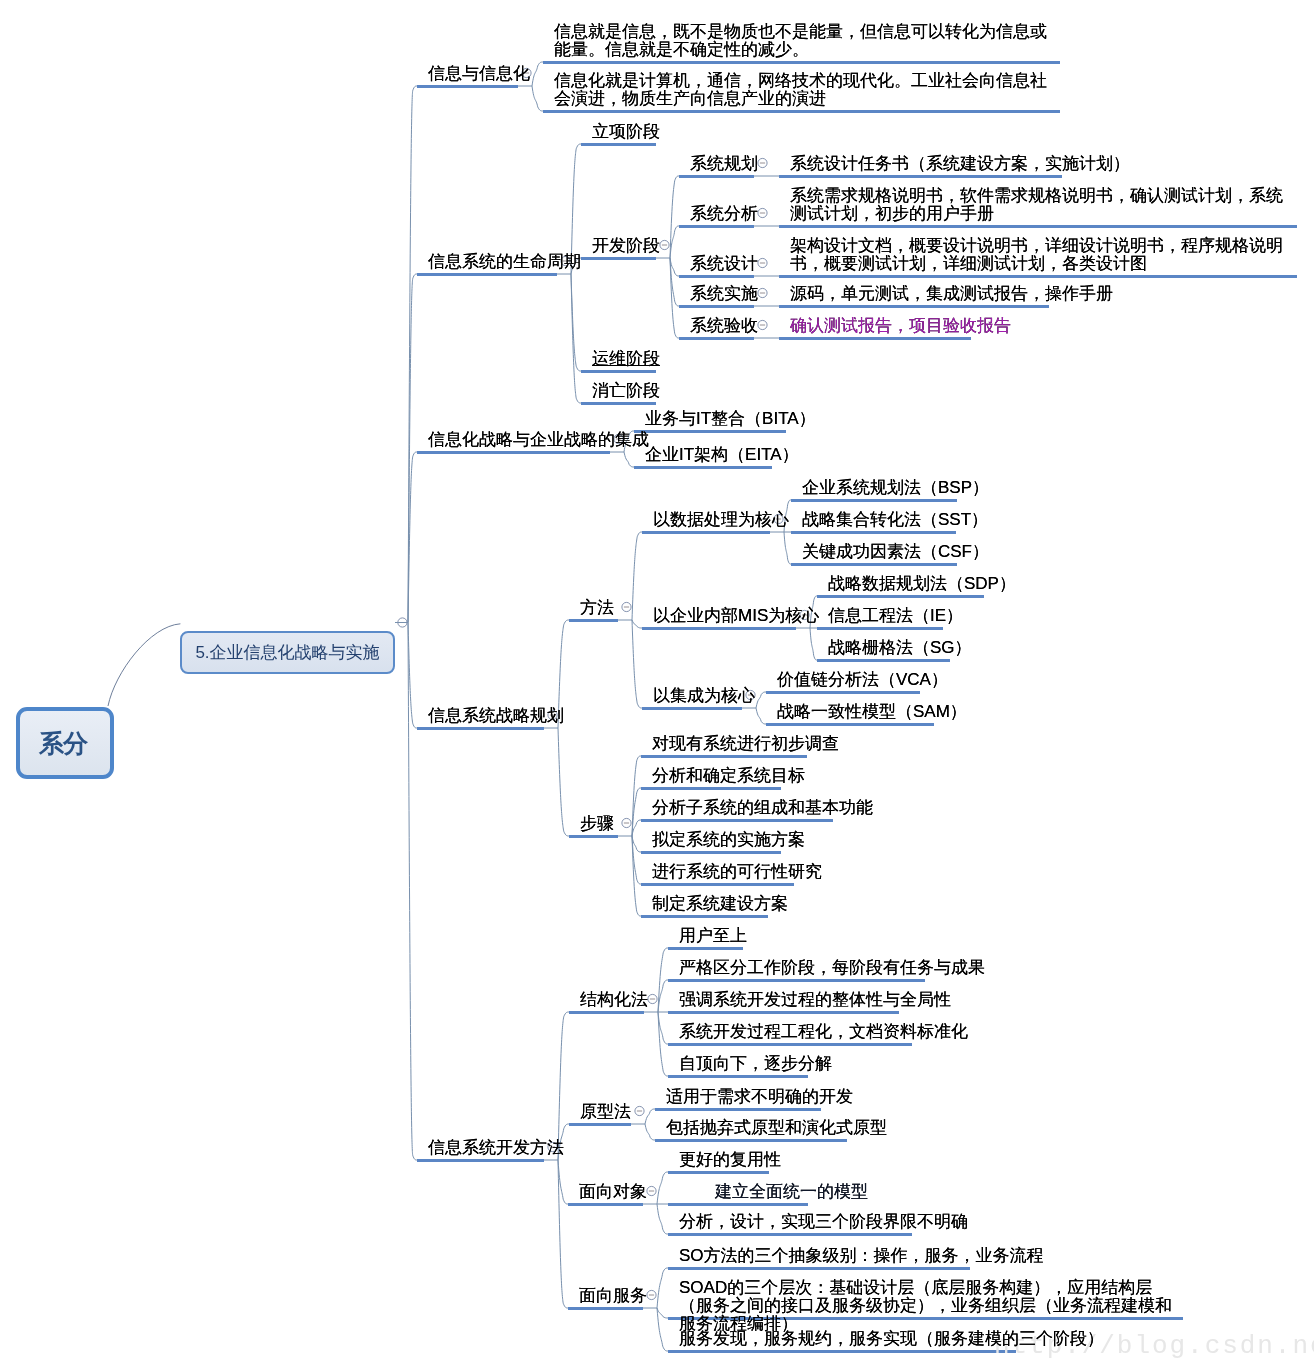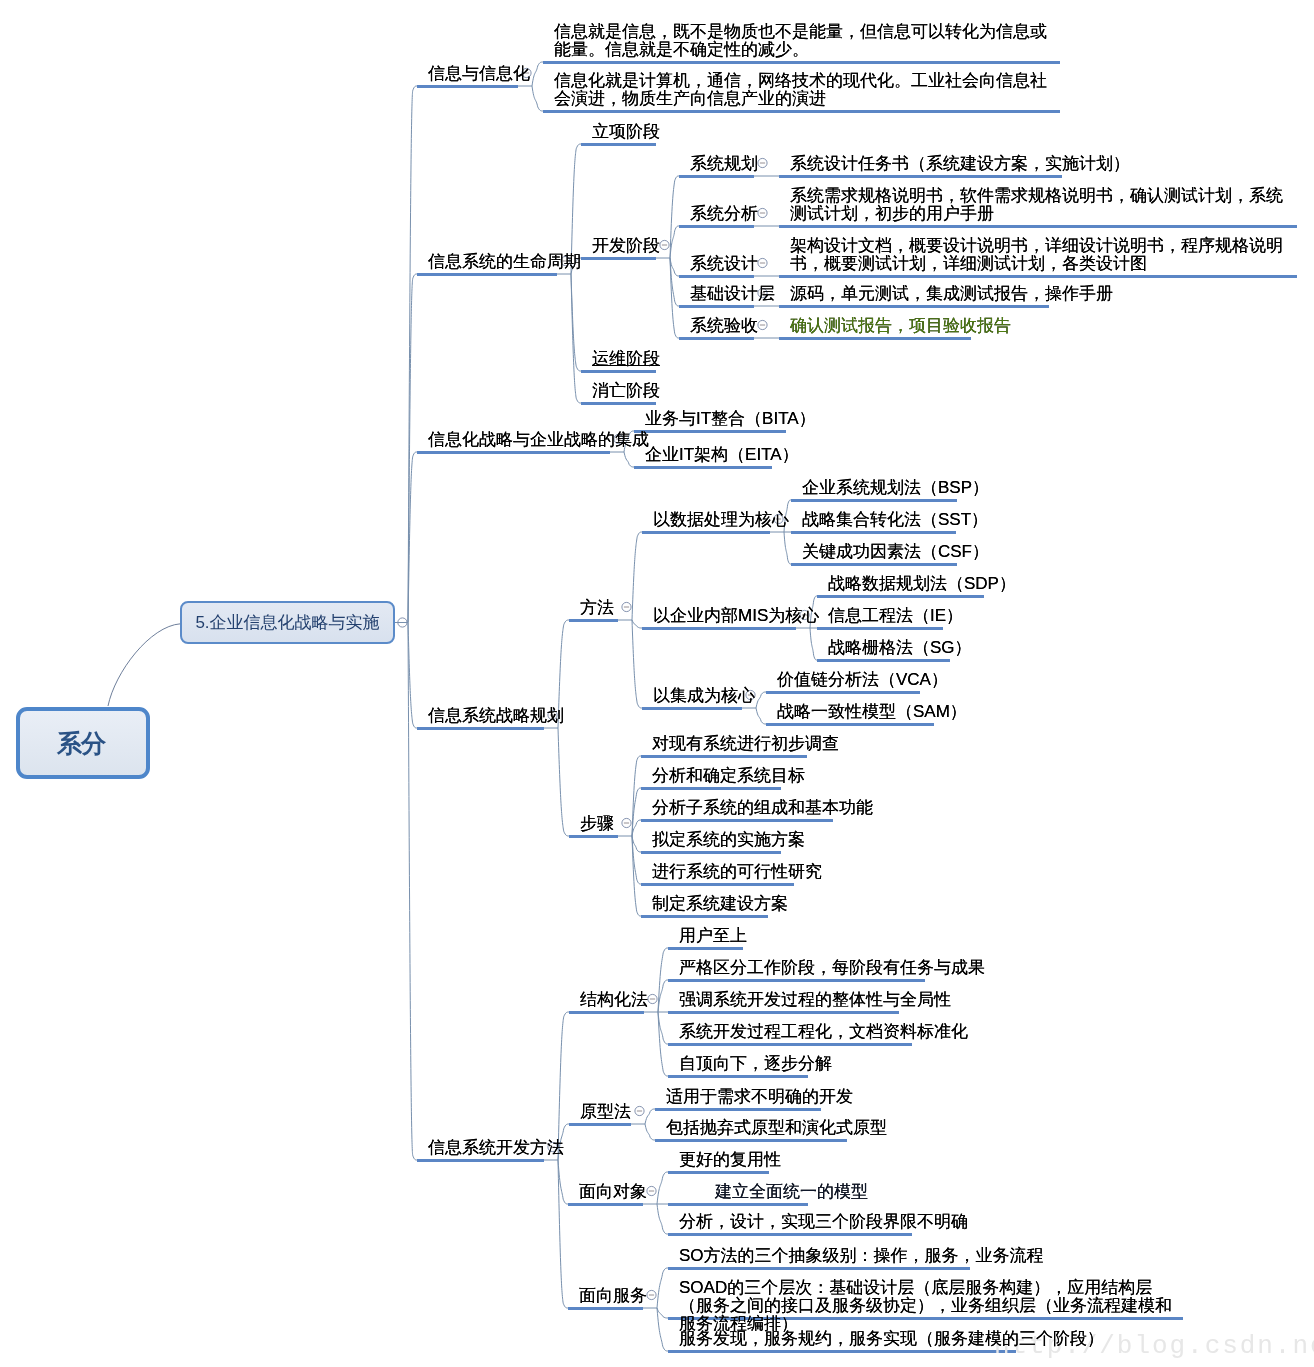--- a/index.html
+++ b/index.html
@@ -247,43 +247,43 @@
         <line x1="648.9" y1="1295" x2="654.1" y2="1295" stroke="#8a8489" stroke-width="0.9"></line>
       </g>
       <rect x="668" y="1267" width="302" height="3" fill="#5b86c5"></rect>
       <path d="M657 1308C659.42 1280,660.74 1284,662.72 1272.8C664.7 1268,666.02 1268,668 1268" stroke="#7890ad" stroke-width="1" fill="none"></path>
       <rect x="668" y="1317" width="515" height="3" fill="#5b86c5"></rect>
       <path d="M657 1308C659.42 1315,660.74 1312.5,662.72 1316.35C664.7 1318,666.02 1318,668 1318" stroke="#7890ad" stroke-width="1" fill="none"></path>
       <rect x="668" y="1350" width="348" height="3" fill="#5b86c5"></rect>
       <path d="M657 1308C659.42 1338.1,660.74 1335,662.72 1346.2C664.7 1351,666.02 1351,668 1351" stroke="#7890ad" stroke-width="1" fill="none"></path>
       <path d="M108 706 C115 672,150 626,180.4 623.8" stroke="#5c6f8e" stroke-width="0.9" fill="none"></path>
     </svg>
-  <div id="rootbox" style="left: 16px; top: 707px; width: 134px; height: 72px; border-color: rgb(78, 134, 202);">
+  <div id="rootbox" style="left: 16px; top: 707px; width: 98px; height: 72px; border-color: rgb(78, 134, 202);">
       <span id="roottext" style="color: rgb(42, 82, 133);">系分</span>
     </div>
-  <div id="mainbox" style="left: 180px; top: 601px; width: 215px; height: 43px; border-color: rgb(91, 139, 201);">
+  <div id="mainbox" style="left: 180px; top: 631px; width: 215px; height: 43px; border-color: rgb(91, 139, 201);">
       <span id="maintext" style="color: rgb(35, 64, 110);">5.企业信息化战略与实施</span>
     </div>
   <div id="watermark" style="left: 994px; top: 1336px; color: rgb(231, 231, 231);">http://blog.csdn.net/bingoxubin</div>
 <div class="nodetext" style="color: rgb(0, 0, 0); left: 428px; top: 66px;">信息与信息化</div>
     <div class="nodetext wrap" style="color: rgb(0, 0, 0); left: 554px; width: 500px; top: 23px;">信息就是信息，既不是物质也不是能量，但信息可以转化为信息或能量。信息就是不确定性的减少。</div>
     <div class="nodetext wrap" style="color: rgb(0, 0, 0); left: 554px; width: 500px; top: 72px;">信息化就是计算机，通信，网络技术的现代化。工业社会向信息社会演进，物质生产向信息产业的演进</div>
     <div class="nodetext" style="color: rgb(0, 0, 0); left: 428px; top: 254px;">信息系统的生命周期</div>
     <div class="nodetext" style="color: rgb(0, 0, 0); left: 592px; top: 124px;">立项阶段</div>
     <div class="nodetext" style="color: rgb(0, 0, 0); left: 592px; top: 238px;">开发阶段</div>
     <div class="nodetext" style="color: rgb(0, 0, 0); left: 690px; top: 156px;">系统规划</div>
     <div class="nodetext" style="color: rgb(0, 0, 0); left: 790px; top: 156px;">系统设计任务书（系统建设方案，实施计划）</div>
     <div class="nodetext" style="color: rgb(0, 0, 0); left: 690px; top: 206px;">系统分析</div>
     <div class="nodetext wrap" style="color: rgb(0, 0, 0); left: 790px; width: 500px; top: 187px;">系统需求规格说明书，软件需求规格说明书，确认测试计划，系统测试计划，初步的用户手册</div>
     <div class="nodetext" style="color: rgb(0, 0, 0); left: 690px; top: 256px;">系统设计</div>
     <div class="nodetext wrap" style="color: rgb(0, 0, 0); left: 790px; width: 500px; top: 237px;">架构设计文档，概要设计说明书，详细设计说明书，程序规格说明书，概要测试计划，详细测试计划，各类设计图</div>
-    <div class="nodetext" style="color: rgb(0, 0, 0); left: 690px; top: 286px;">基础设计层</div>
+    <div class="nodetext" style="color: rgb(0, 0, 0); left: 690px; top: 286px;">系统实施</div>
     <div class="nodetext" style="color: rgb(0, 0, 0); left: 790px; top: 286px;">源码，单元测试，集成测试报告，操作手册</div>
     <div class="nodetext" style="color: rgb(0, 0, 0); left: 690px; top: 318px;">系统验收</div>
-    <div class="nodetext" style="color: #4d7c0f; left: 790px; top: 318px;">确认测试报告，项目验收报告</div>
+    <div class="nodetext" style="color: #a21caf; left: 790px; top: 318px;">确认测试报告，项目验收报告</div>
     <div class="nodetext" style="color: rgb(0, 0, 0); left: 592px; top: 351px; text-decoration: underline;">运维阶段</div>
     <div class="nodetext" style="color: rgb(0, 0, 0); left: 592px; top: 383px;">消亡阶段</div>
     <div class="nodetext" style="color: rgb(0, 0, 0); left: 428px; top: 432px;">信息化战略与企业战略的集成</div>
     <div class="nodetext" style="color: rgb(0, 0, 0); left: 645px; top: 411px;">业务与IT整合（BITA）</div>
     <div class="nodetext" style="color: rgb(0, 0, 0); left: 645px; top: 447px;">企业IT架构（EITA）</div>
     <div class="nodetext" style="color: rgb(0, 0, 0); left: 428px; top: 708px;">信息系统战略规划</div>
     <div class="nodetext" style="color: rgb(0, 0, 0); left: 580px; top: 600px;">方法</div>
     <div class="nodetext" style="color: rgb(0, 0, 0); left: 653px; top: 512px;">以数据处理为核心</div>
     <div class="nodetext" style="color: rgb(0, 0, 0); left: 802px; top: 480px;">企业系统规划法（BSP）</div>
     <div class="nodetext" style="color: rgb(0, 0, 0); left: 802px; top: 512px;">战略集合转化法（SST）</div>

